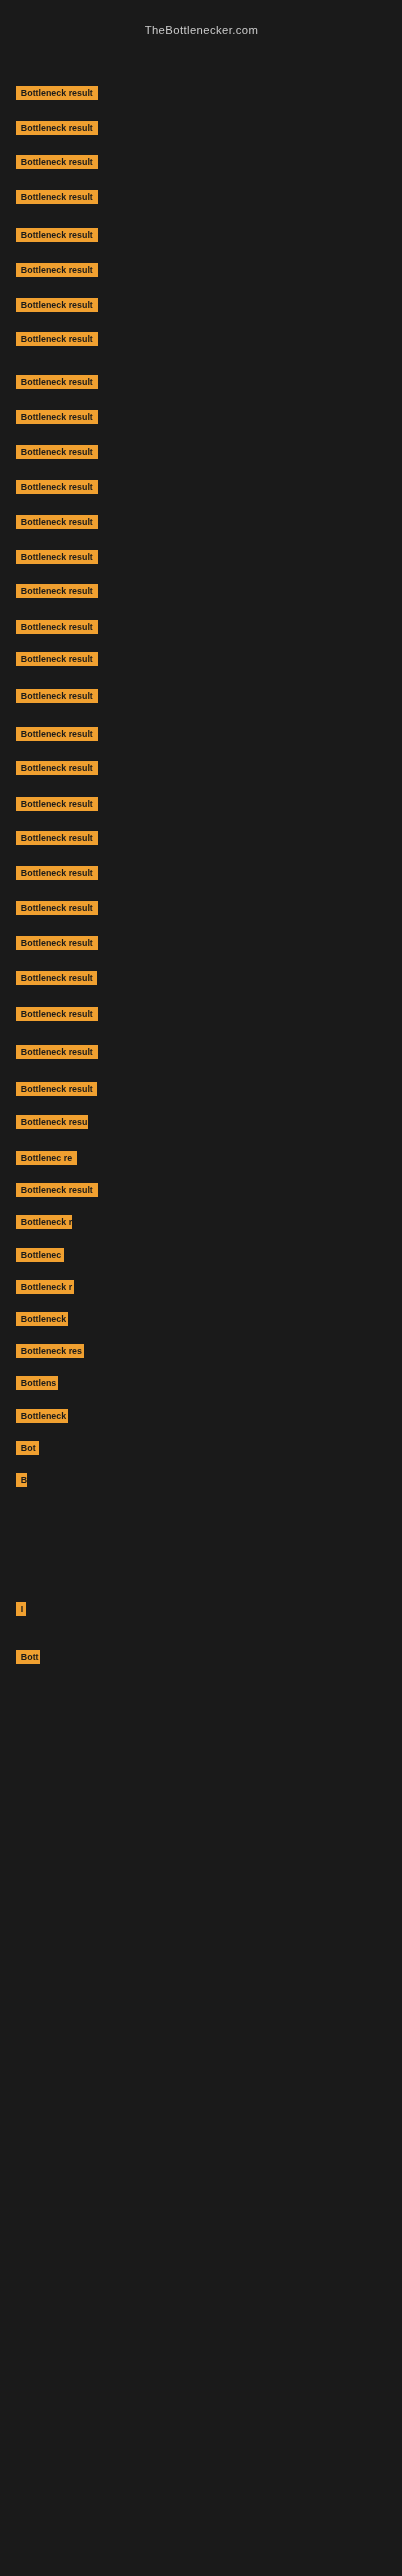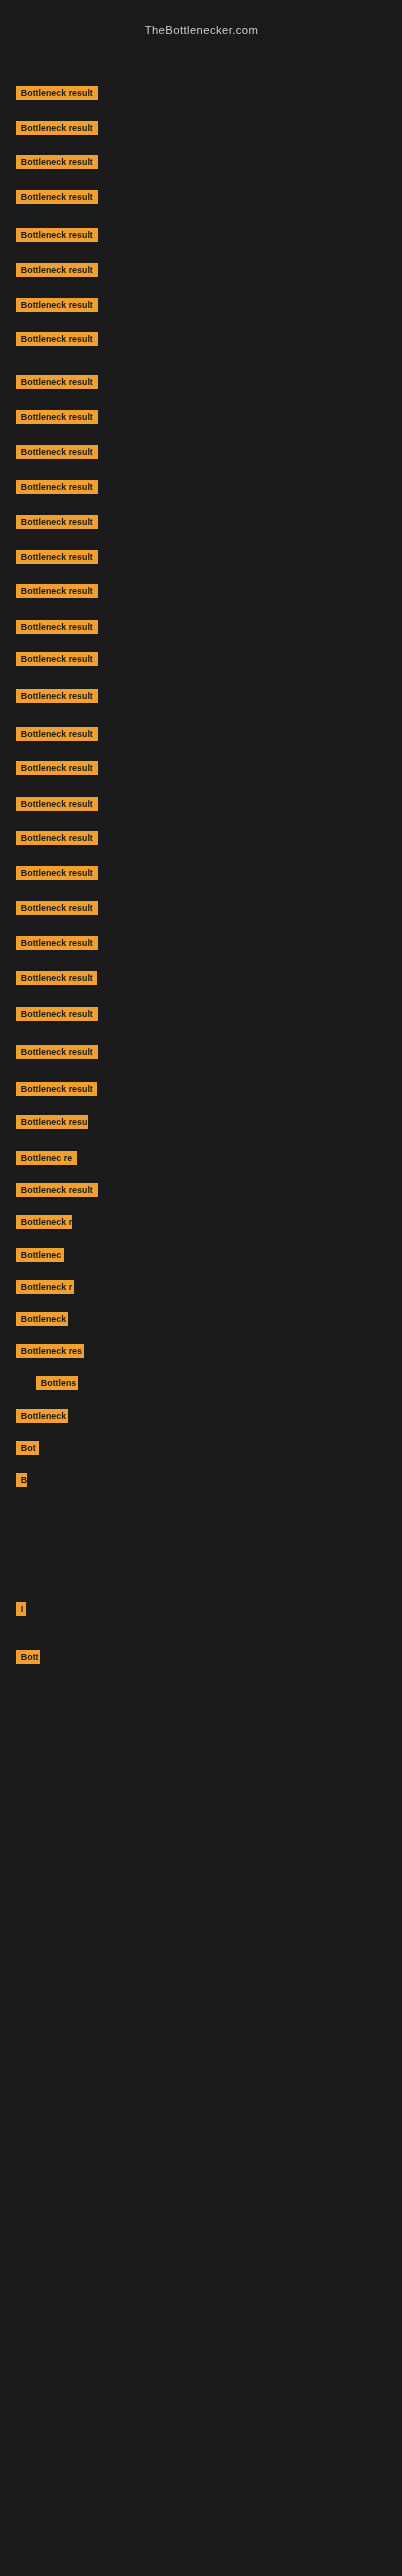--- a/index.html
+++ b/index.html
@@ -73,20 +73,20 @@
     <div class="bottleneck-item" style="top: 1005px;"><span class="bottleneck-label" style="max-width: 89px;">Bottleneck result</span></div>
     <div class="bottleneck-item" style="top: 1042px;"><span class="bottleneck-label" style="max-width: 81px;">Bottleneck result</span></div>
     <div class="bottleneck-item" style="top: 1075px;"><span class="bottleneck-label" style="max-width: 72px;">Bottleneck result</span></div>
     <div class="bottleneck-item" style="top: 1111px;"><span class="bottleneck-label" style="max-width: 64px;">Bottlenec re</span></div>
     <div class="bottleneck-item" style="top: 1143px;"><span class="bottleneck-label" style="max-width: 86px;">Bottleneck result</span></div>
     <div class="bottleneck-item" style="top: 1175px;"><span class="bottleneck-label" style="max-width: 56px;">Bottleneck r</span></div>
     <div class="bottleneck-item" style="top: 1208px;"><span class="bottleneck-label" style="max-width: 48px;">Bottlenec</span></div>
     <div class="bottleneck-item" style="top: 1240px;"><span class="bottleneck-label" style="max-width: 58px;">Bottleneck r</span></div>
     <div class="bottleneck-item" style="top: 1272px;"><span class="bottleneck-label" style="max-width: 52px;">Bottleneck</span></div>
     <div class="bottleneck-item" style="top: 1304px;"><span class="bottleneck-label" style="max-width: 68px; text-align: right;">Bottleneck res</span></div>
-    <div class="bottleneck-item" style="top: 1336px;"><span class="bottleneck-label" style="max-width: 42px; margin-left: 20px;">Bottlens</span></div>
+    <div class="bottleneck-item" style="top: 1336px;"><span class="bottleneck-label" style="max-width: 42px;">Bottlens</span></div>
     <div class="bottleneck-item" style="top: 1369px;"><span class="bottleneck-label" style="max-width: 52px;">Bottleneck</span></div>
     <div class="bottleneck-item" style="top: 1401px;"><span class="bottleneck-label" style="max-width: 22.5px; text-align: center;">Bot</span></div>
     <div class="bottleneck-item" style="top: 1433px;"><span class="bottleneck-label" style="max-width: 11.3px;">B</span></div>
     <div class="bottleneck-item" style="top: 1562px;"><span class="bottleneck-label" style="max-width: 8px;">I</span></div>
     <div class="bottleneck-item" style="top: 1610px;"><span class="bottleneck-label" style="max-width: 24px;">Bott</span></div>
   </div>
 
 
 </body></html>

